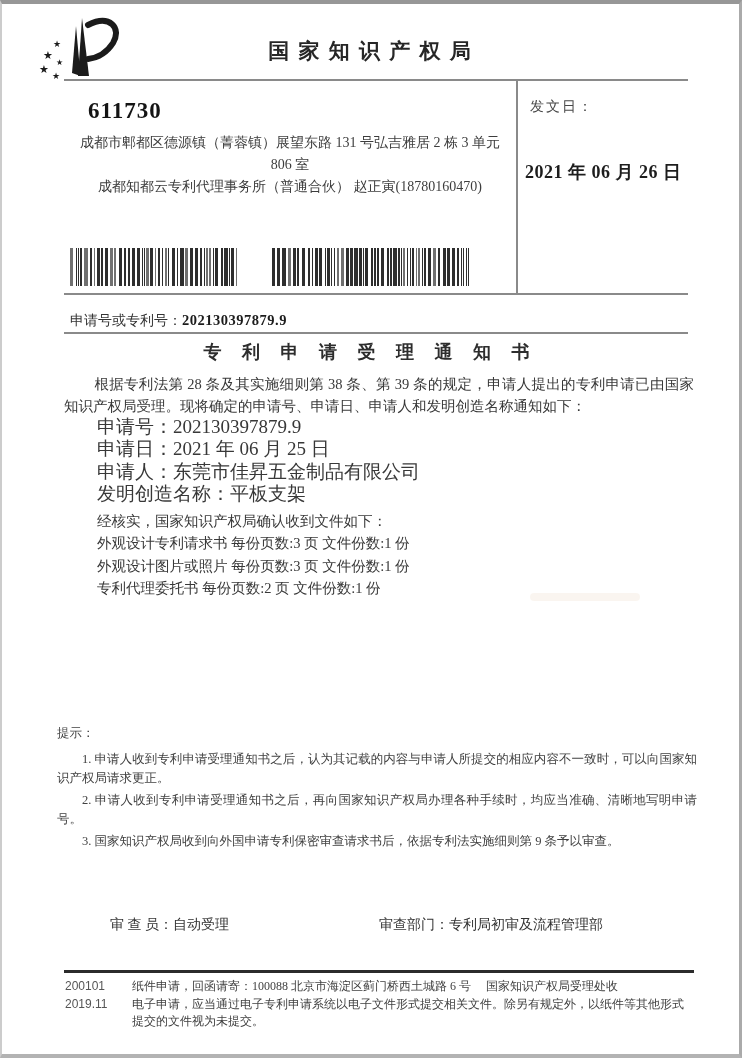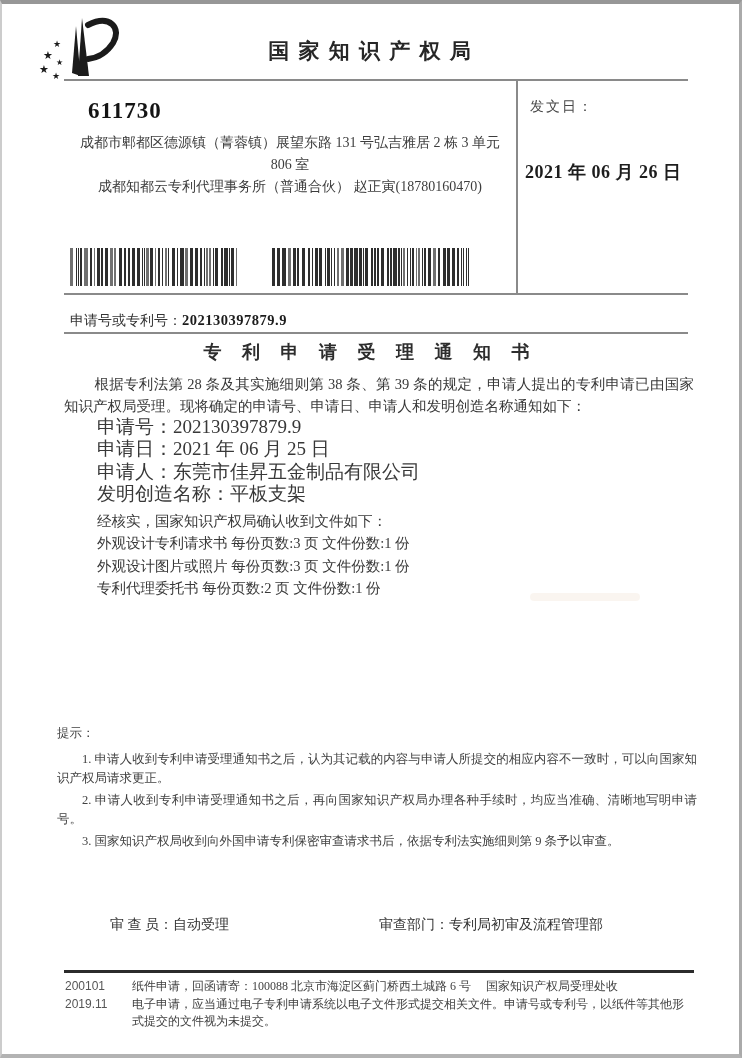--- a/index.html
+++ b/index.html
@@ -236,16 +236,16 @@
     <span>审查部门：</span><span>专利局初审及流程管理部</span>
   </div>
 
   <div class="footer-line"></div>
   <div class="abs footer-codes">
     <div>200101</div>
     <div>2019.11</div>
   </div>
   <div class="abs footer-text">
     <div>纸件申请，回函请寄：100088  北京市海淀区蓟门桥西土城路 6 号　 国家知识产权局受理处收</div>
-    <div>电子申请，应当通过电子专利申请系统以电子文件形式提交相关文件。申请号或专利号，以纸件等其他形式提交的文件视为未提交。</div>
+    <div>电子申请，应当通过电子专利申请系统以电子文件形式提交相关文件。除另有规定外，以纸件等其他形式提交的文件视为未提交。</div>
   </div>
 
 </div>
 
 </body></html>

